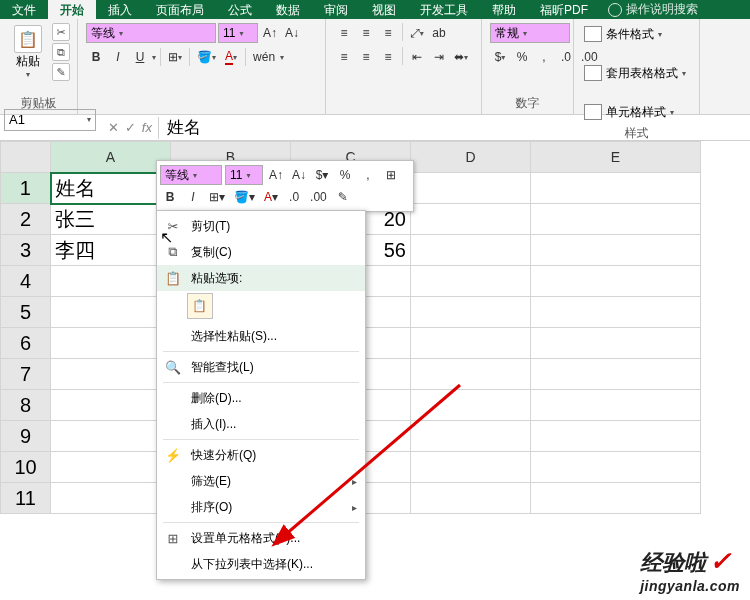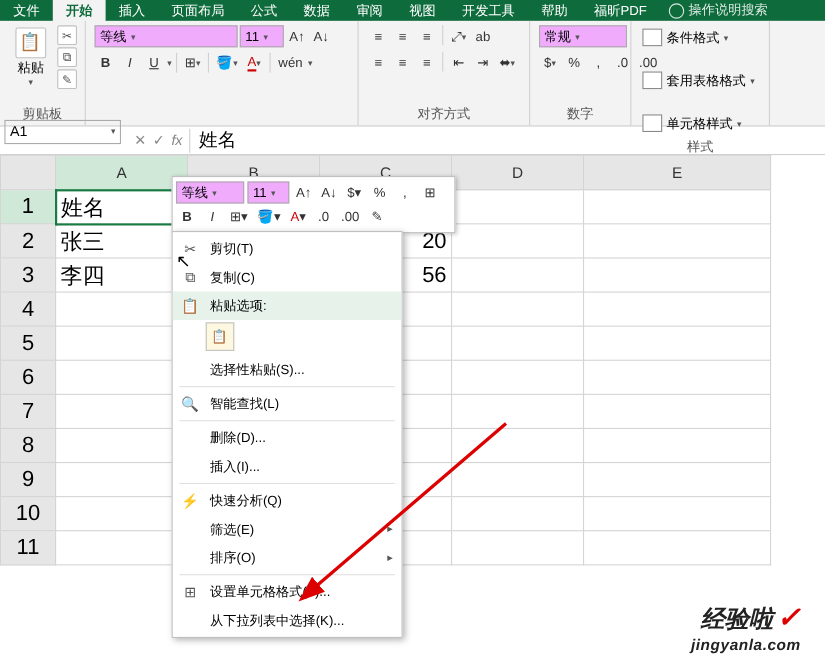--- a/index.html
+++ b/index.html
@@ -19,21 +19,21 @@
 .stack{display:flex;flex-direction:column;gap:2px;}
 .smallico{width:18px;height:18px;border:1px solid #c0c0c0;background:#fff;border-radius:2px;display:inline-flex;align-items:center;justify-content:center;font-size:11px;color:#555;}
 .fontgroup .row{display:flex;gap:2px;align-items:center;}
 .combo{height:20px;border:1px solid #ababab;background:#f0abfc;display:flex;align-items:center;padding:0 4px;font-size:12px;}
 .combo .arr{font-size:8px;margin-left:4px;color:#555;}
 .btn{min-width:20px;height:20px;border:1px solid transparent;display:inline-flex;align-items:center;justify-content:center;cursor:pointer;padding:0 2px;font-size:12px;color:#333;}
 .sep{width:1px;height:18px;background:#d0d0d0;margin:0 2px;}
 .styles .item{display:flex;align-items:center;gap:4px;height:22px;cursor:pointer;padding:0 2px;}
 .styles .sicon{width:18px;height:16px;border:1px solid #8a8a8a;background:#fff;}
 .fxbar{height:26px;border-bottom:1px solid #d0d0d0;display:flex;align-items:center;font-size:13px;}
-.namebox{width:106px;height:22px;border:1px solid #ababab;margin:0 6px 16px 4px;display:flex;align-items:center;justify-content:space-between;padding:0 4px;}
+.namebox{width:92px;height:22px;border:1px solid #ababab;margin:0 6px 16px 4px;display:flex;align-items:center;justify-content:space-between;padding:0 4px;}
 .fxbtns{display:flex;gap:6px;color:#888;padding:0 6px;align-items:center;}
 .fxinput{flex:1;padding:0 8px;border-left:1px solid #d0d0d0;height:22px;display:flex;align-items:center;font-size:17px;}
 .sheet{position:relative;}
 .sheet table{border-collapse:collapse;table-layout:fixed;}
 .sheet td,.sheet th{border:1px solid #d4d4d4;height:31px;font-size:20px;padding:0 4px;text-align:left;color:#000;}
 .sheet th{background:#e6e6e6;text-align:center;font-weight:normal;color:#333;font-size:14px;}
 .rowhdr{background:#e6e6e6;text-align:center!important;font-size:14px;width:50px;color:#333;}
 .corner{background:#e6e6e6;width:50px;}
 .selcell{border:2px solid #1a7a43!important;}
 .selhdr{background:#cfe8d8!important;color:#1a7a43;}
@@ -41,21 +41,21 @@
 .minitb .row{display:flex;gap:3px;align-items:center;height:22px;}
 .minitb .btn{height:20px;}
 .ctxmenu{position:absolute;left:156px;top:210px;width:210px;background:#fff;border:1px solid #c0c0c0;box-shadow:2px 2px 6px rgba(0,0,0,.3);padding:2px 0;}
 .ctxmenu .mi{display:flex;align-items:center;height:26px;padding:0 10px 0 6px;gap:8px;cursor:pointer;position:relative;}
 .ctxmenu .ico{width:20px;height:20px;display:flex;align-items:center;justify-content:center;font-size:13px;color:#555;}
 .ctxmenu .arr{position:absolute;right:8px;font-size:10px;color:#555;}
 .ctxmenu .msep{height:1px;background:#e0e0e0;margin:2px 6px;}
 .pasteopts{display:flex;padding:2px 0 4px 30px;gap:4px;}
 .pasteopts .po{width:26px;height:26px;border:1px solid #c0c0c0;background:#fff8e0;display:flex;align-items:center;justify-content:center;}
 .arrow{position:absolute;pointer-events:none;}
-.watermark{position:absolute;right:22px;bottom:6px;color:#222;font-weight:bold;font-style:italic;text-align:right;}
+.watermark{position:absolute;right:10px;bottom:6px;color:#222;font-weight:bold;font-style:italic;text-align:left;}
 .watermark .big{font-size:22px;}
 .watermark .chk{color:#d00;font-size:26px;}
 .watermark .small{font-size:14px;letter-spacing:.5px;}
 .cursor{position:absolute;left:160px;top:228px;font-size:16px;pointer-events:none;}
 </style>
 </head>
 <body>
 
 <div class="titlebar">
   <div class="titletab">文件</div>
@@ -139,21 +139,20 @@
       <div class="row" style="display:flex;gap:2px">
         <span class="btn">≡</span>
         <span class="btn">≡</span>
         <span class="btn">≡</span>
         <span class="sep"></span>
         <span class="btn">⇤</span>
         <span class="btn">⇥</span>
         <span class="btn">⬌<span class="tri">▾</span></span>
       </div>
     </div>
-    <div class="label">对齐方式</div>
   </div>
 
   <div class="group" style="width:92px">
     <div class="content" style="flex-direction:column;gap:4px">
       <div class="combo" style="width:80px">
           <span>常规</span>
           <span class="arr">▾</span>
         </div>
       <div style="display:flex;gap:2px">
         <span class="btn">$<span class="tri">▾</span></span>

